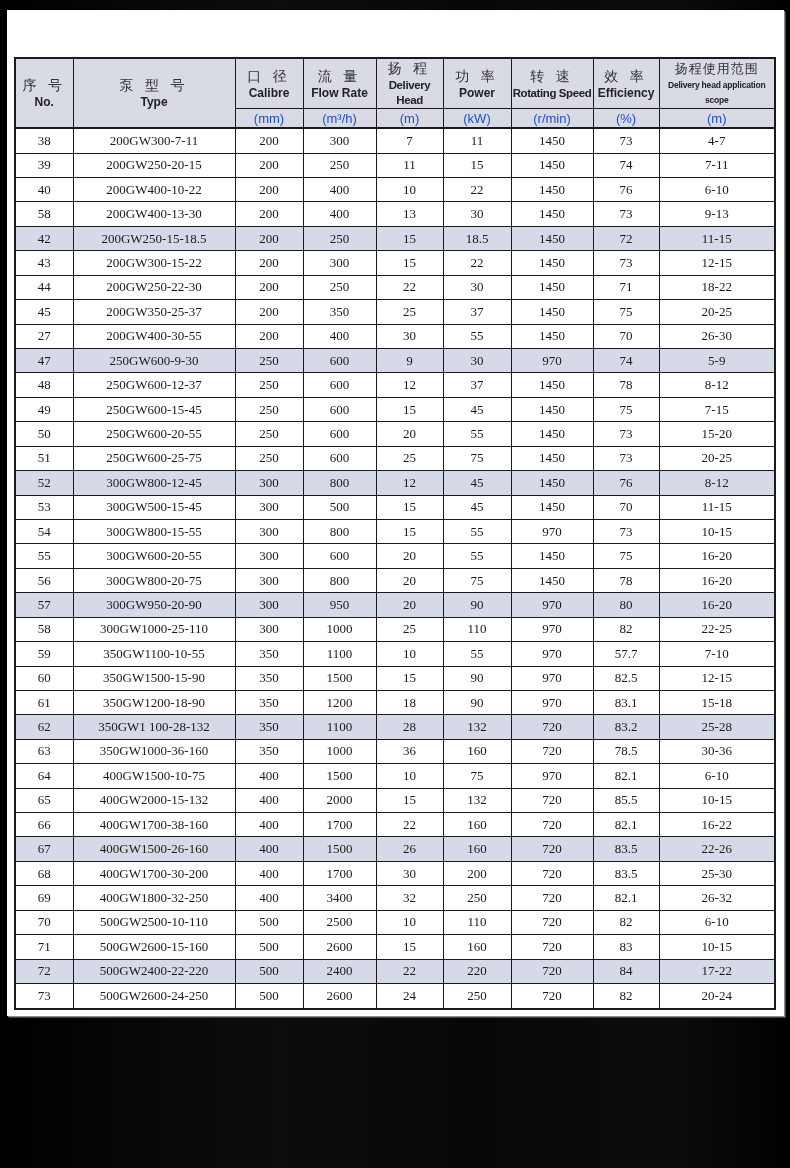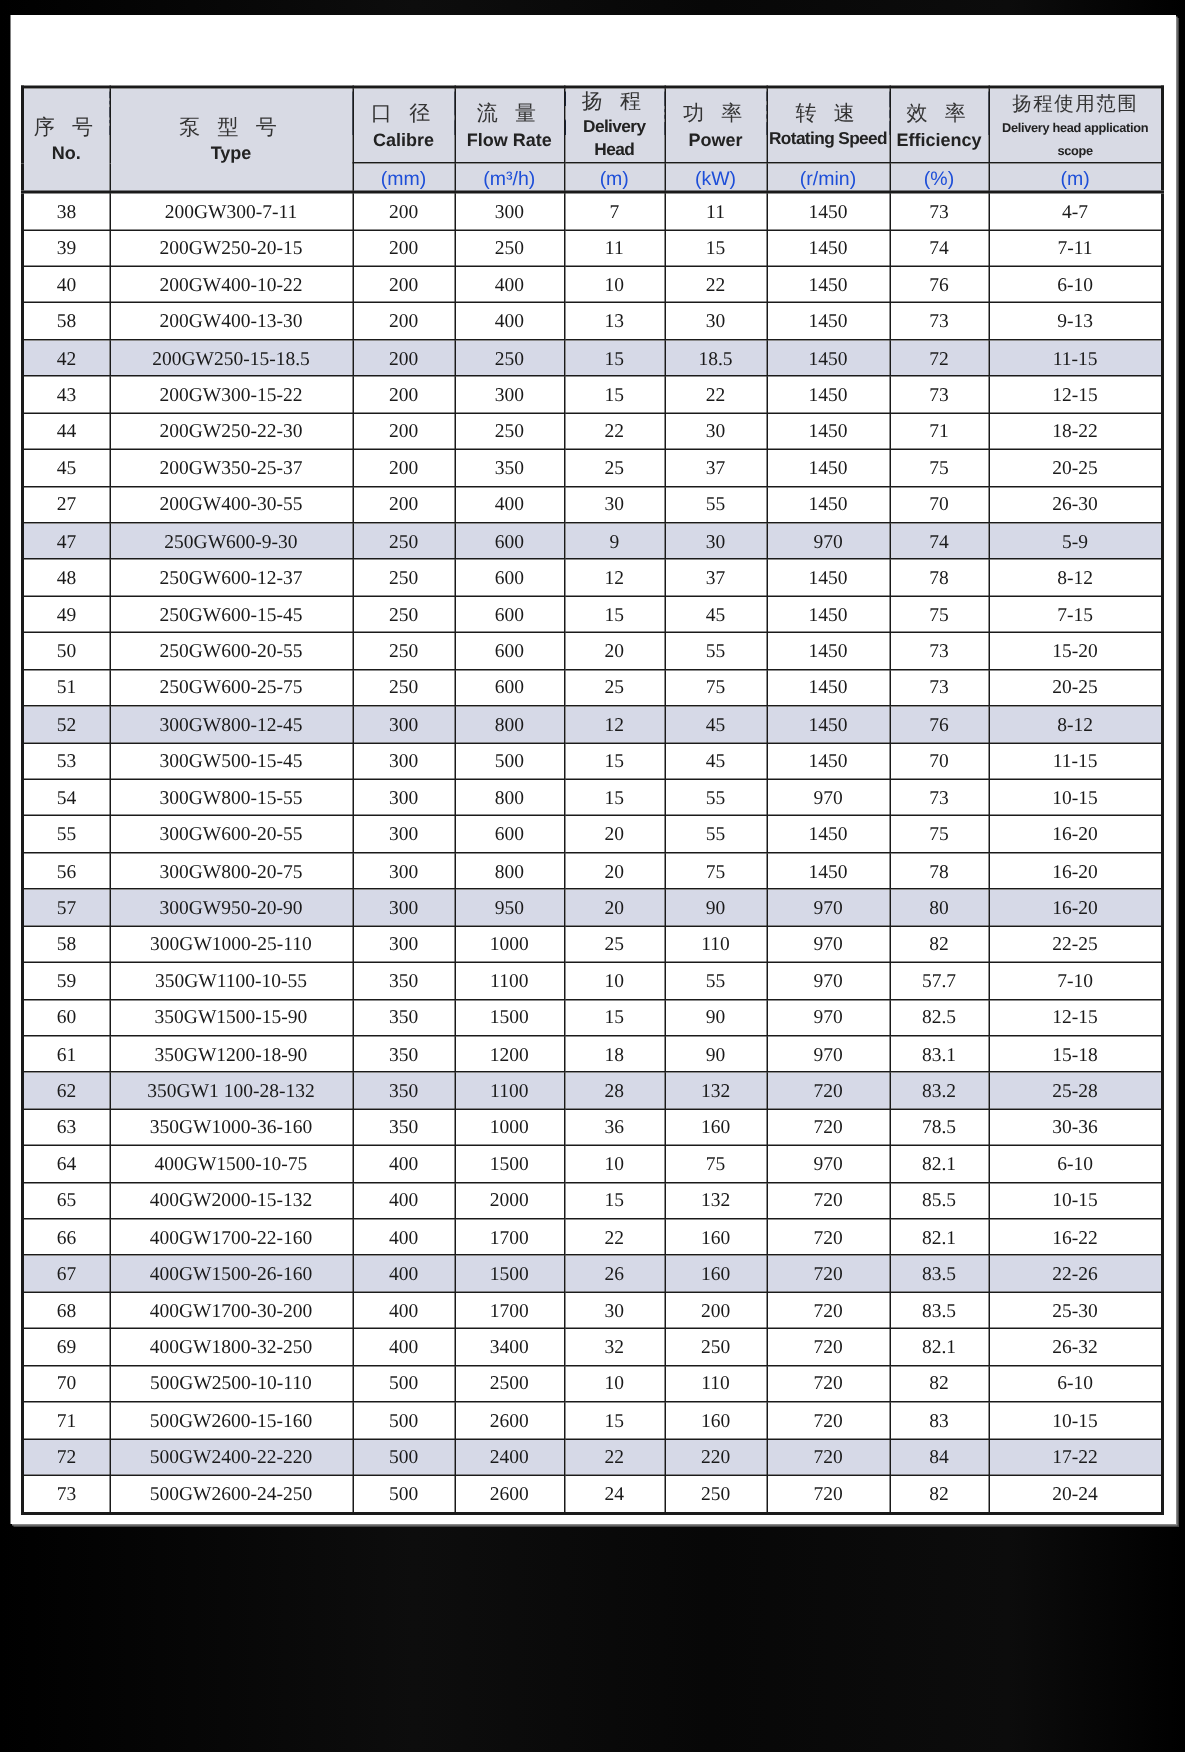--- a/index.html
+++ b/index.html
@@ -480,21 +480,21 @@
             <td>400</td>
             <td>2000</td>
             <td>15</td>
             <td>132</td>
             <td>720</td>
             <td>85.5</td>
             <td>10-15</td>
           </tr>
           <tr>
             <td>66</td>
-            <td>400GW1700-22-160</td>
+            <td>400GW1700-38-160</td>
             <td>400</td>
             <td>1700</td>
             <td>22</td>
             <td>160</td>
             <td>720</td>
             <td>82.1</td>
             <td>16-22</td>
           </tr>
           <tr class="hl">
             <td>67</td>

